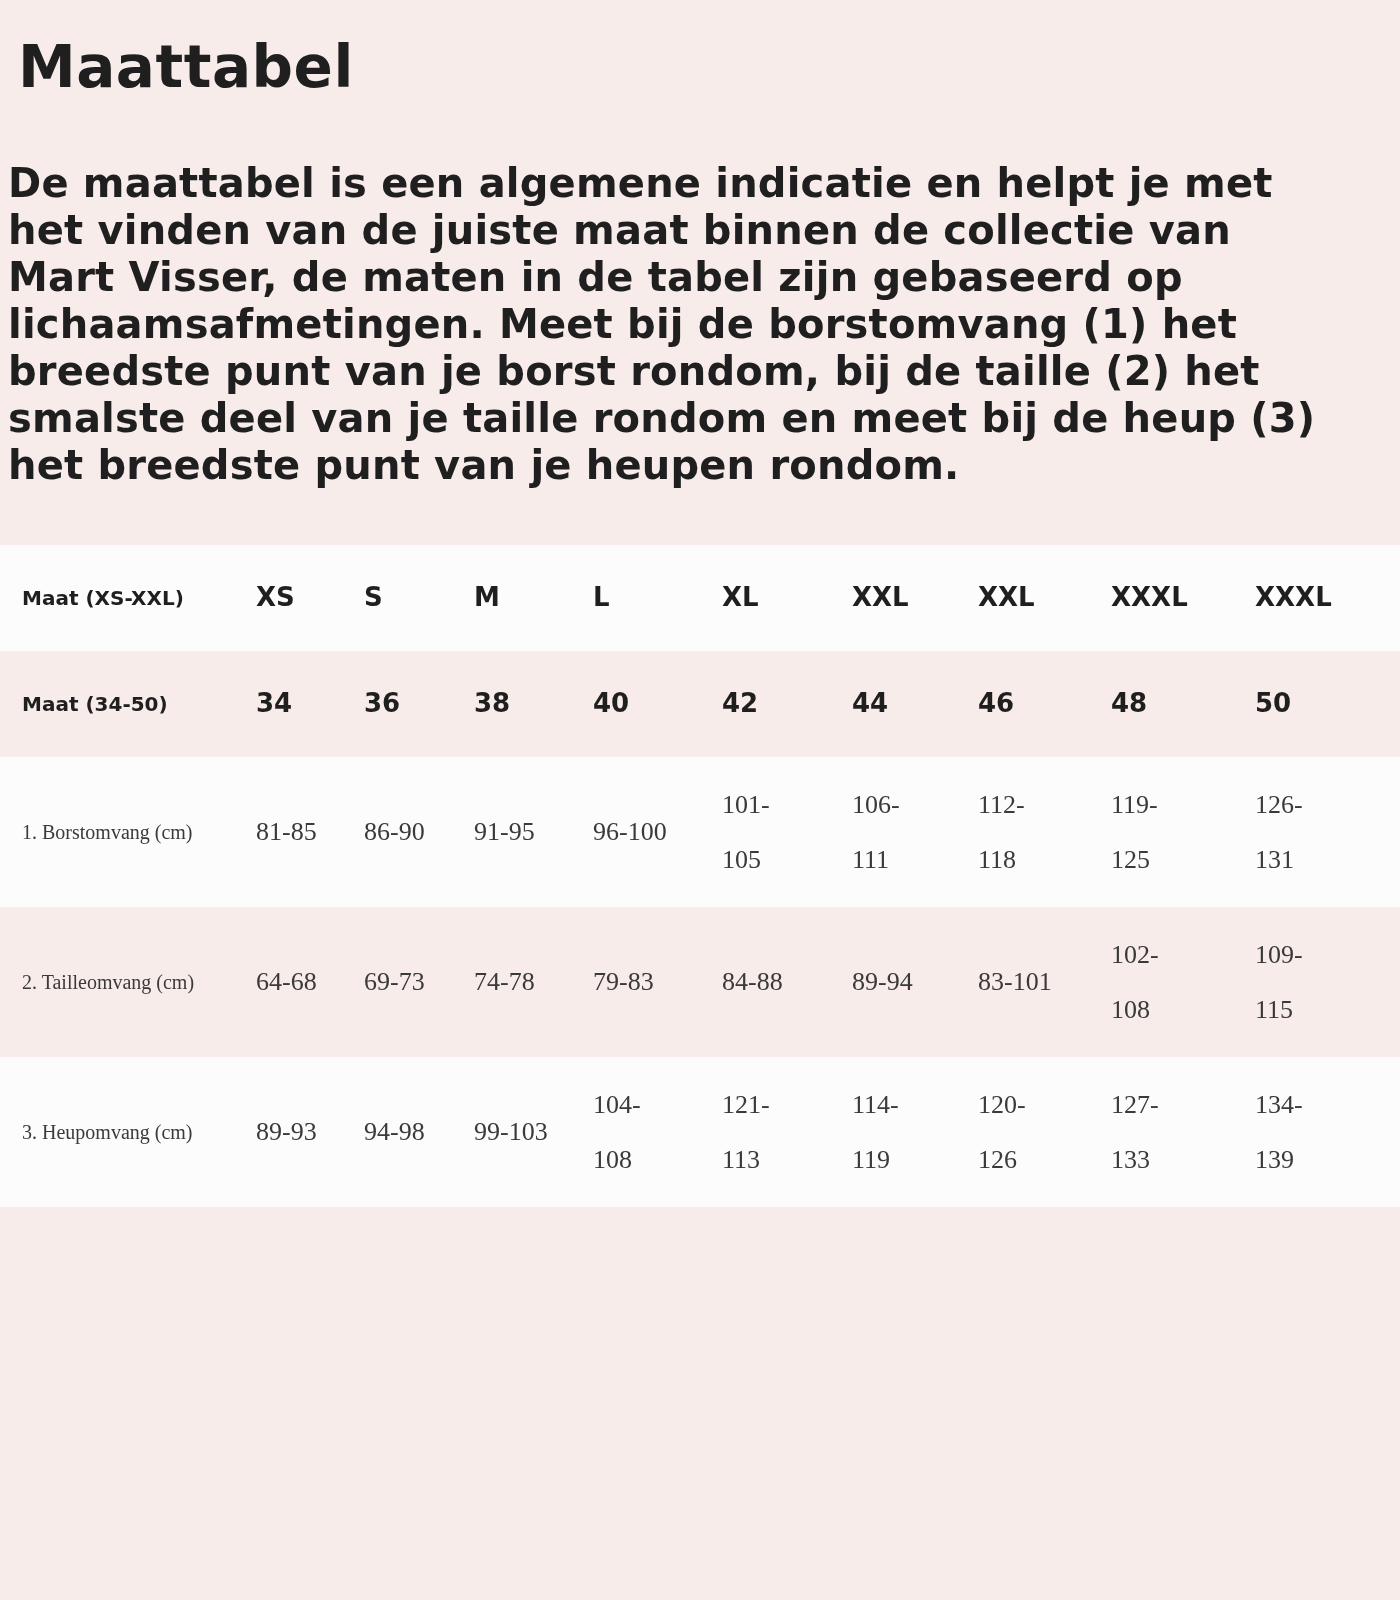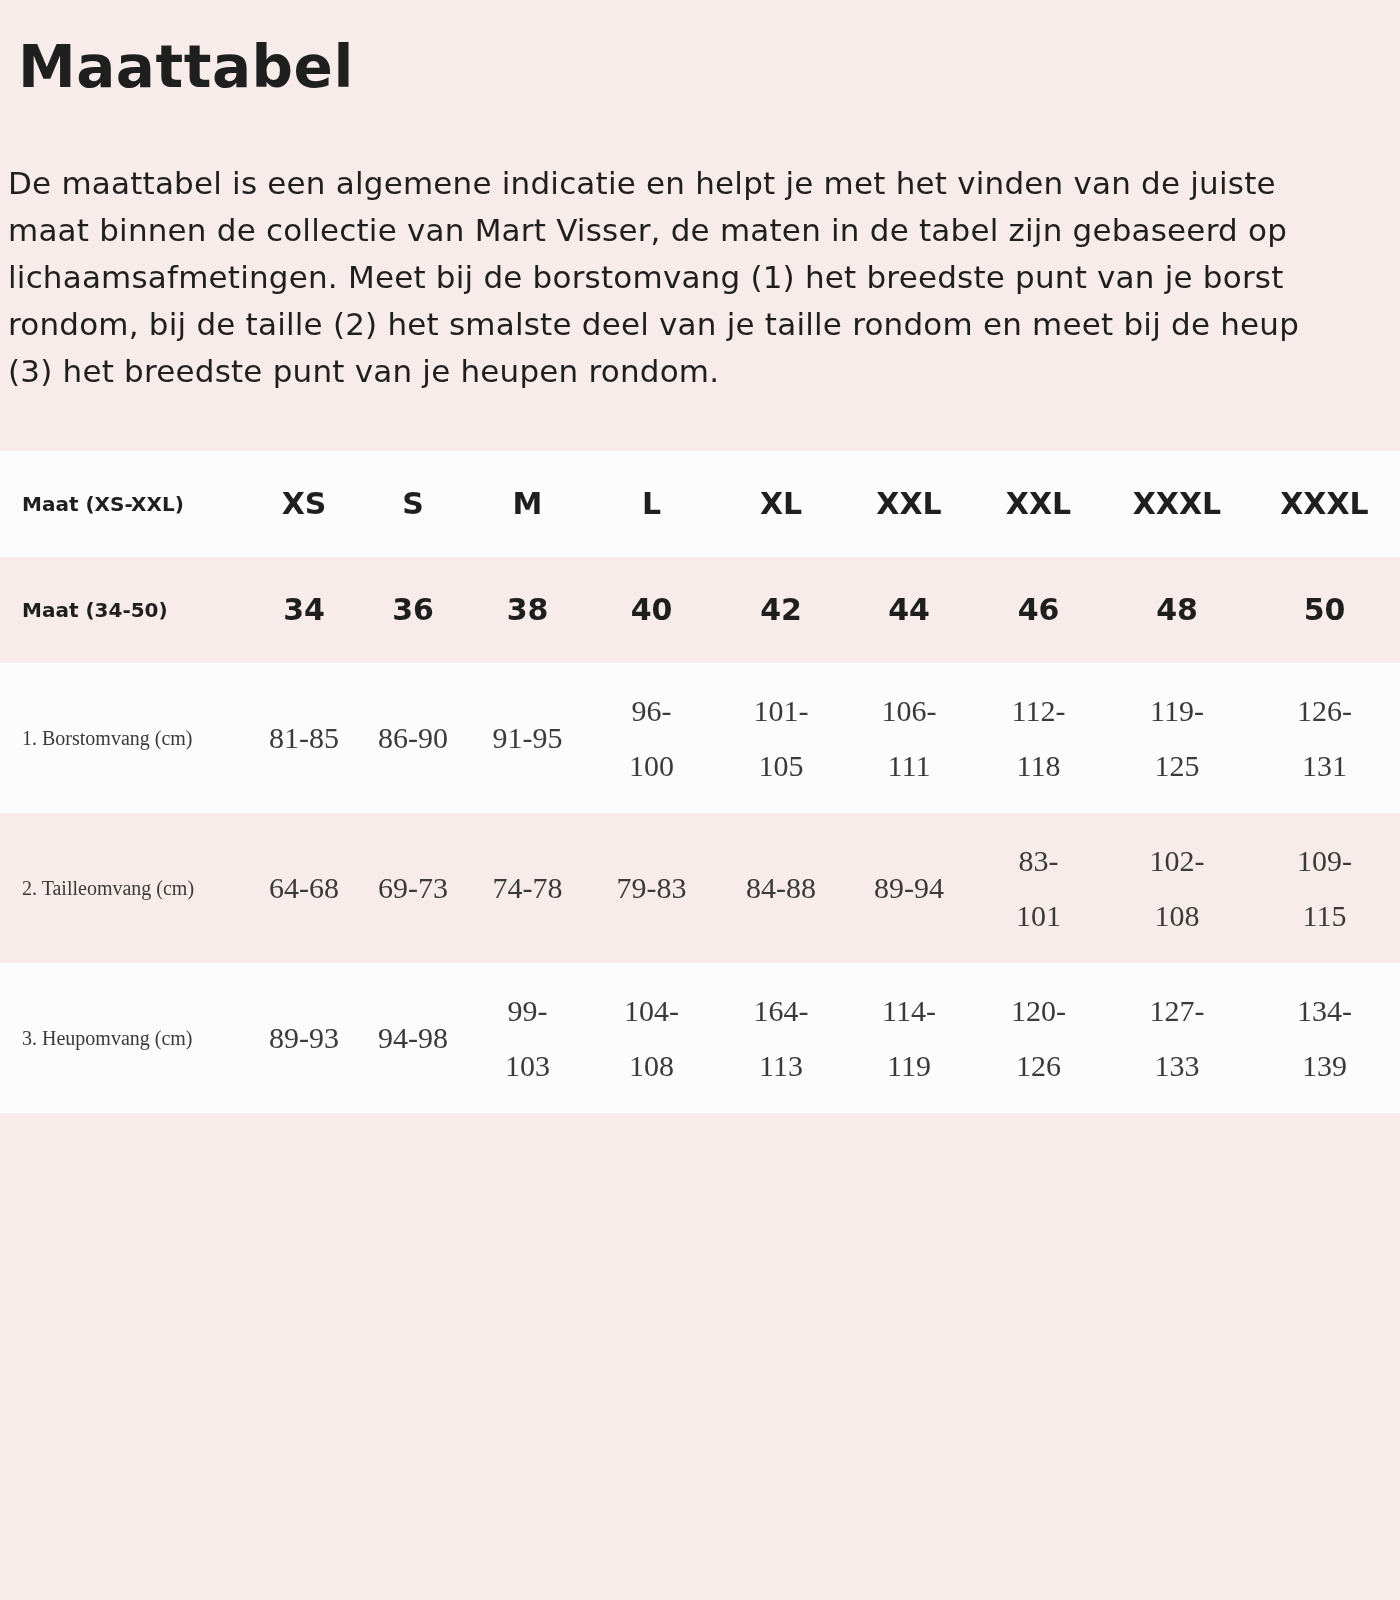--- a/index.html
+++ b/index.html
@@ -23,22 +23,22 @@
     padding-top:36px;
   }
   .page-title{
     font-size:58px;
     font-weight:700;
     line-height:1.1;
     margin:0 0 0 18px;
     letter-spacing:0.5px;
   }
   .intro{
-    font-size:31px;
-    font-weight:400;
+    font-size:40px;
+    font-weight:700;
     line-height:47px;
     margin:60px 10px 0 8px;
     max-width:1330px;
     letter-spacing:0.2px;
   }
   .intro + .intro{
     margin-top:47px;
   }
   table.size-table{
     width:1400px;
@@ -53,24 +53,24 @@
     vertical-align:middle;
     font-weight:400;
   }
   table.size-table th{
     text-align:left;
     padding:24px 28px 24px 22px;
     line-height:58px;
     font-size:20px;
   }
   table.size-table td{
-    text-align:center;
+    text-align:left;
     padding:8px 6px;
     line-height:55px;
-    font-size:30px;
+    font-size:26px;
   }
   tr.size-header th,
   tr.size-header td{
     font-family:"DejaVu Sans","Liberation Sans",sans-serif;
     font-weight:700;
     color:var(--text-dark);
   }
   tr.measurement th,
   tr.measurement td{
     font-family:Liberation Serif, serif;
@@ -156,21 +156,21 @@
           <td><span class="cell-value">83-101</span></td>
           <td><span class="cell-value">102-108</span></td>
           <td><span class="cell-value">109-115</span></td>
         </tr>
         <tr class="measurement">
           <th>3. Heupomvang (cm)</th>
           <td><span class="cell-value">89-93</span></td>
           <td><span class="cell-value">94-98</span></td>
           <td><span class="cell-value">99-103</span></td>
           <td><span class="cell-value">104-108</span></td>
-          <td><span class="cell-value">164-113</span></td>
+          <td><span class="cell-value">121-113</span></td>
           <td><span class="cell-value">114-119</span></td>
           <td><span class="cell-value">120-126</span></td>
           <td><span class="cell-value">127-133</span></td>
           <td><span class="cell-value">134-139</span></td>
         </tr>
       </tbody>
   </table>
 
 </div>
 

